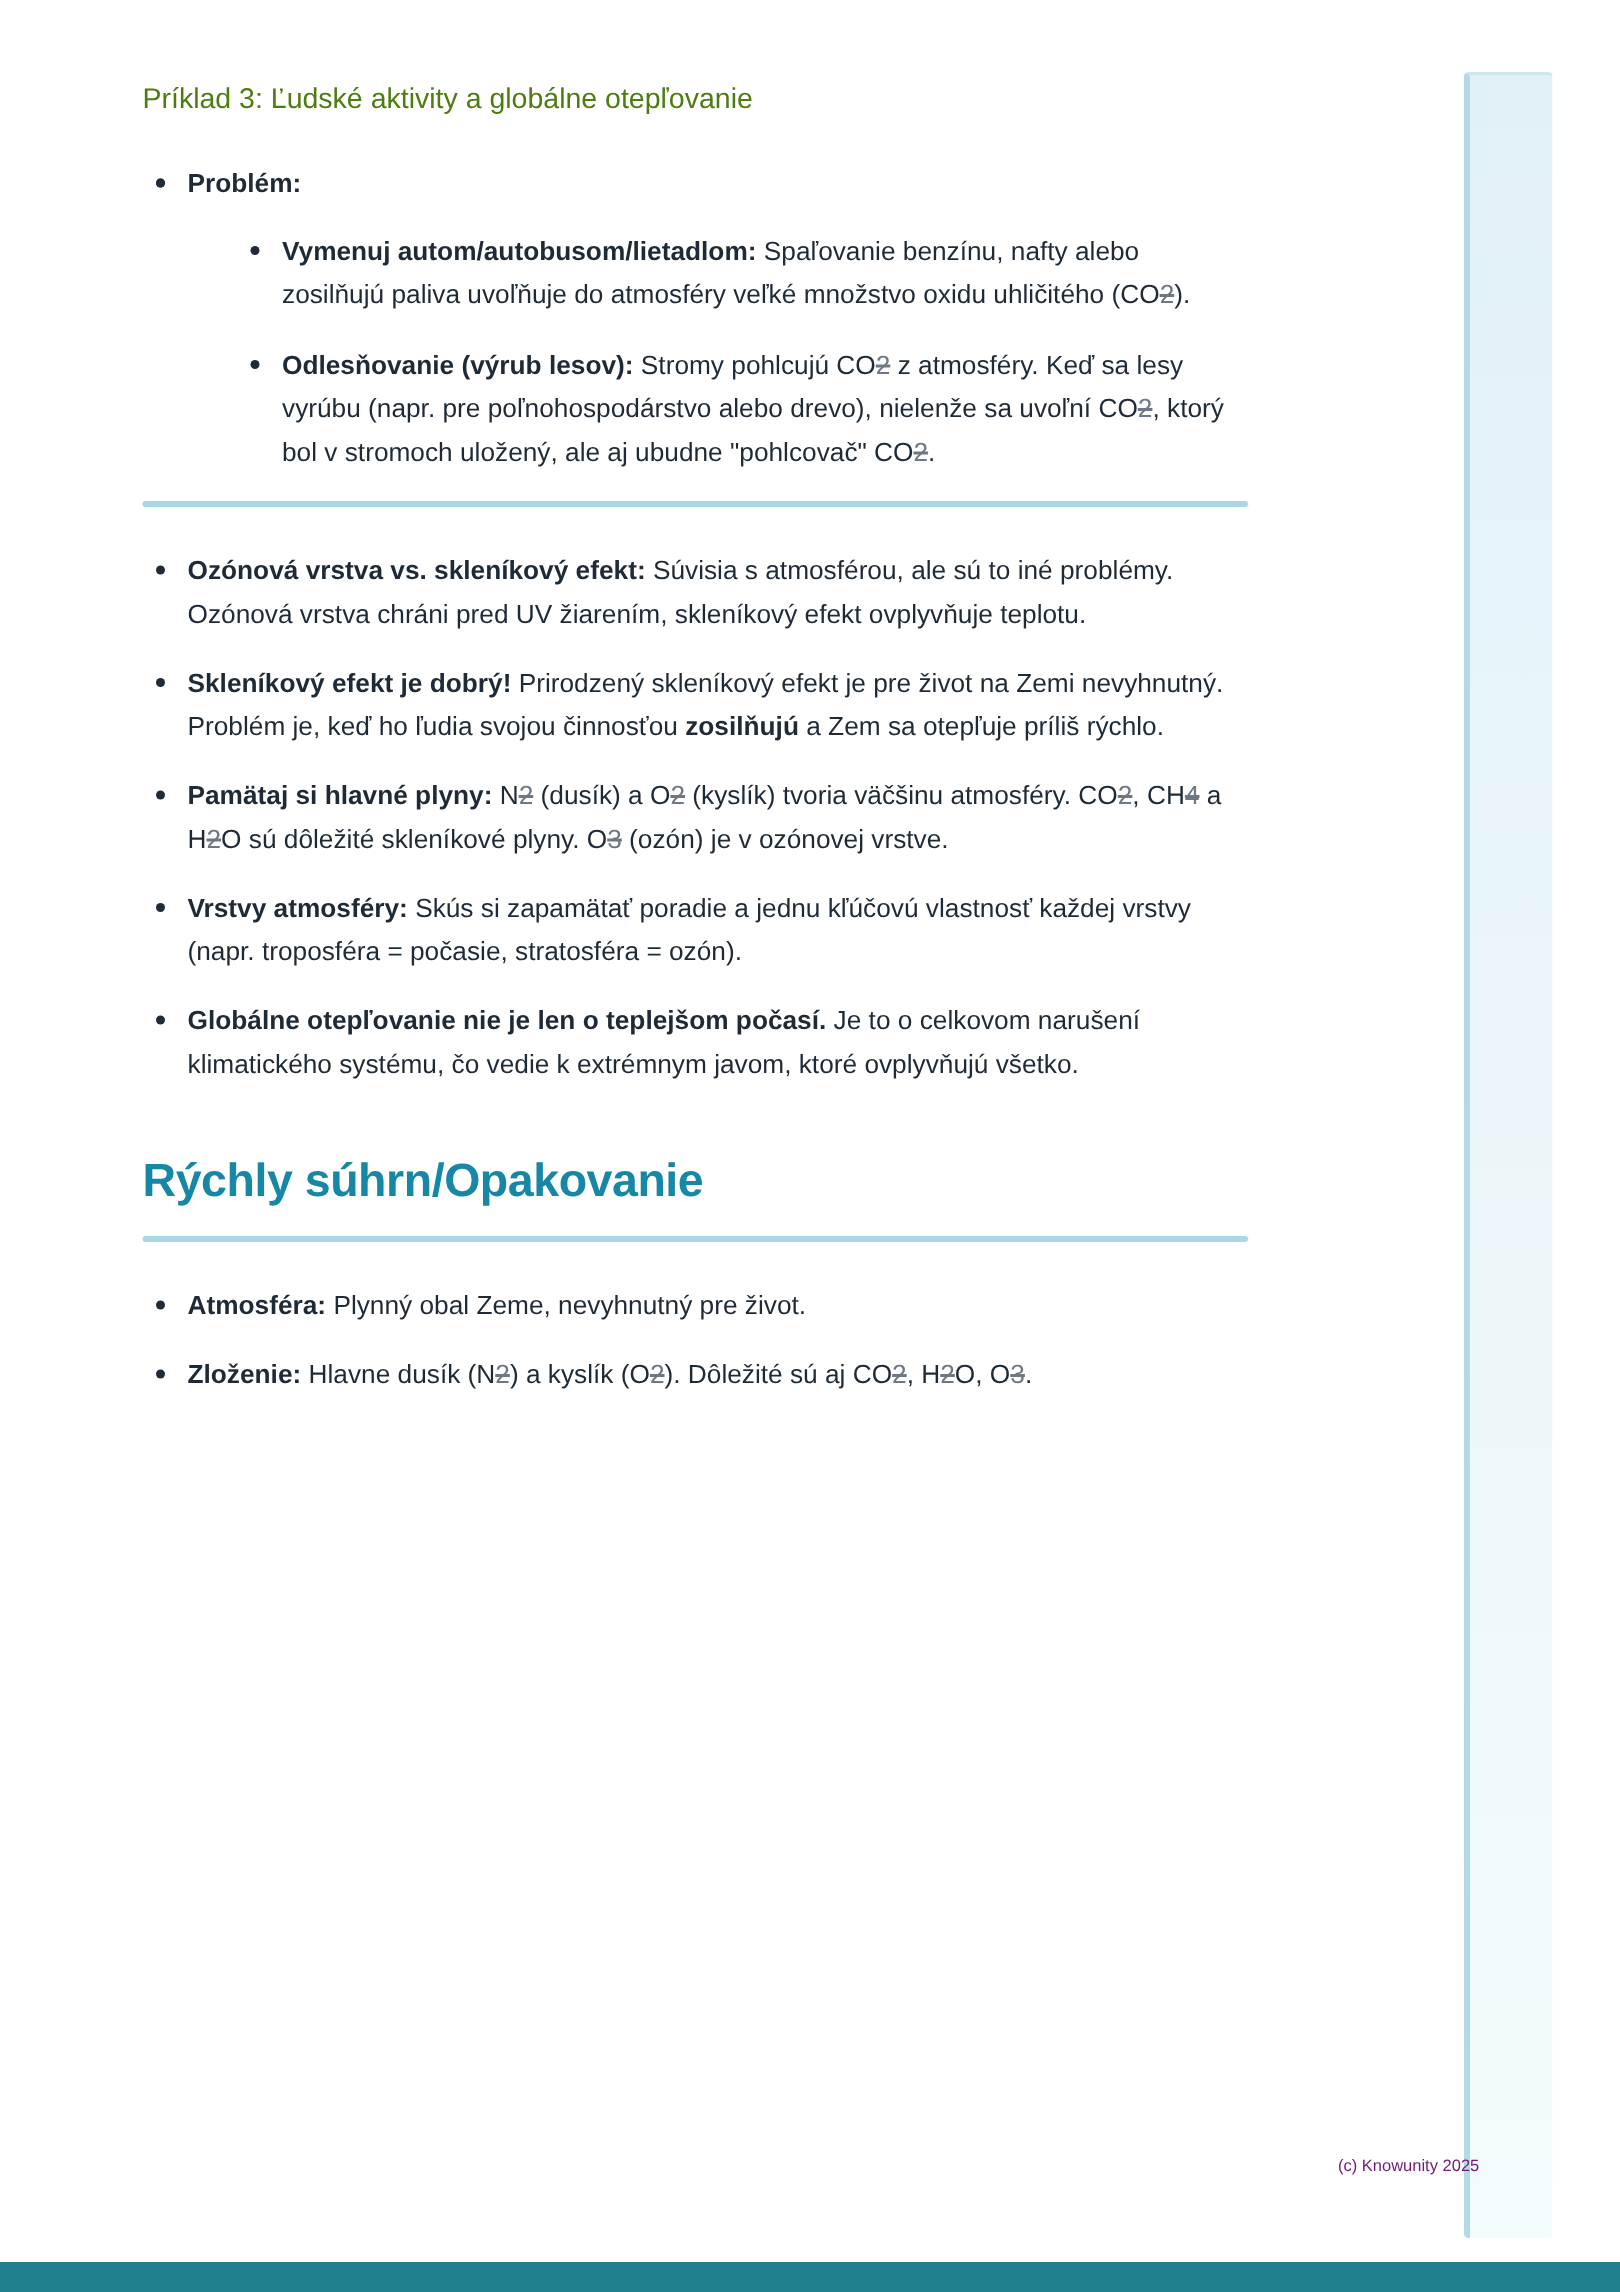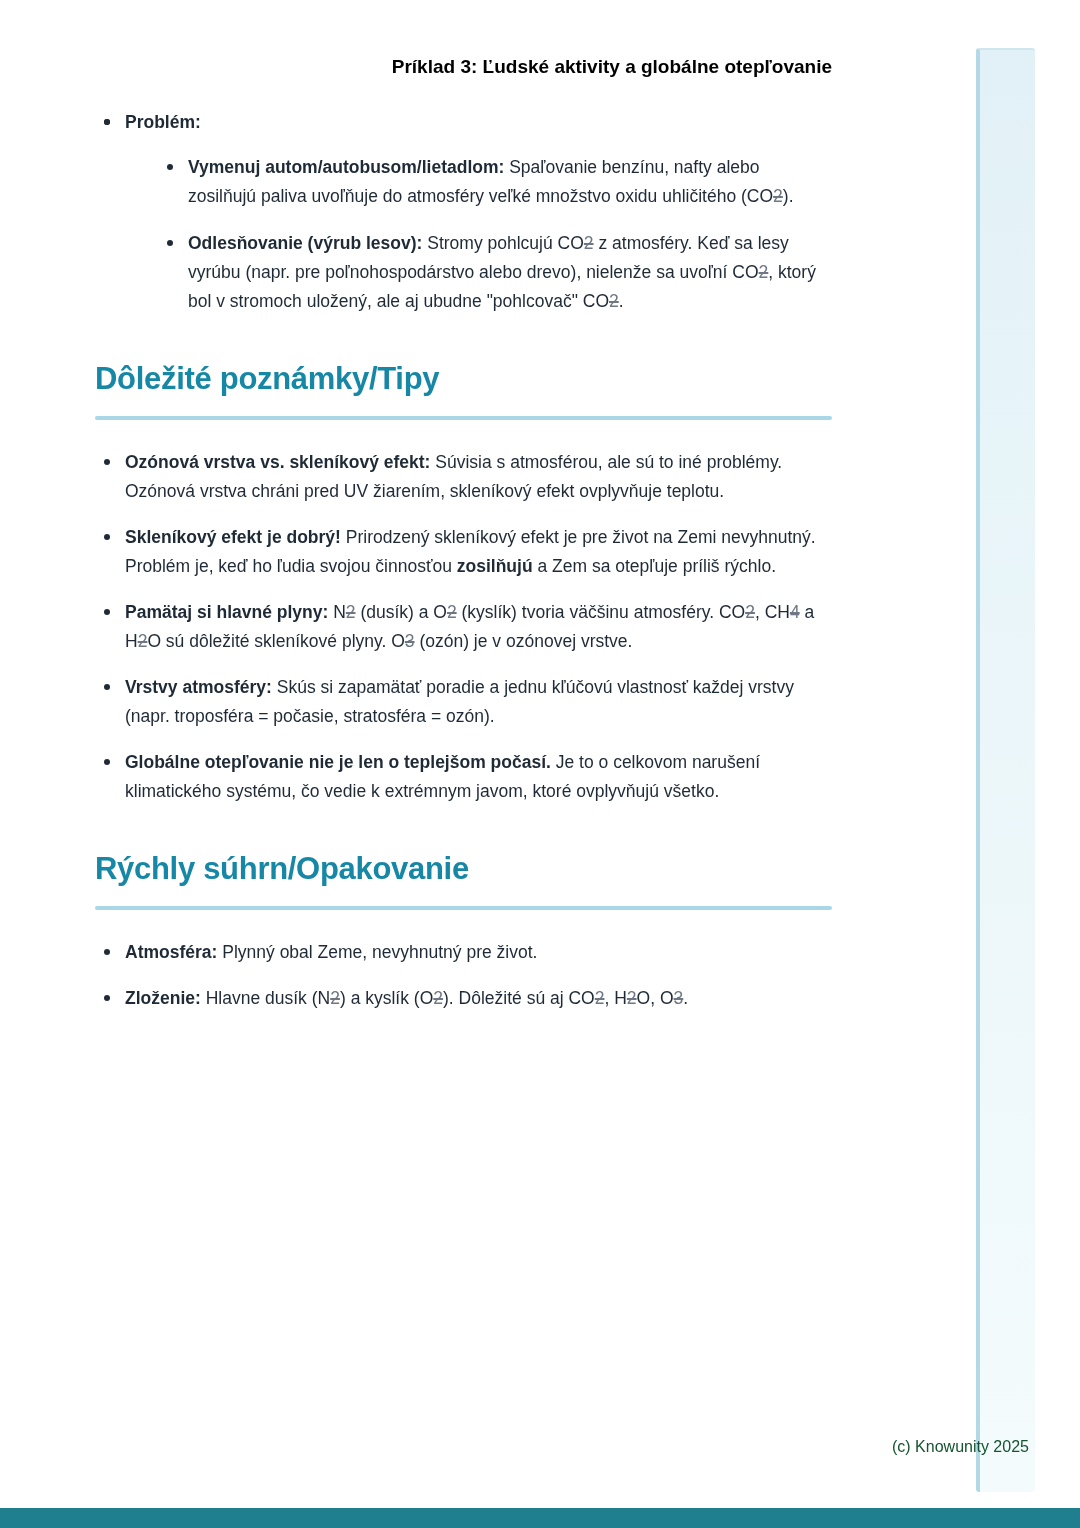--- a/index.html
+++ b/index.html
@@ -1,36 +1,36 @@
 <!DOCTYPE html>
 <html><head>
 <meta charset="utf-8">
 <style>
   html,body{margin:0;padding:0;}
   body{
     width:1080px;height:1528px;position:relative;background:#ffffff;
     font-family:"Liberation Sans",sans-serif;color:#1f2a37;overflow:hidden;
   }
   .content{position:absolute;left:95px;top:56px;width:737px;z-index:2;}
-  .example-title{font-size:19px;font-weight:700;color:#000000;margin:0 0 30px 0;text-align:right;}
+  .example-title{font-size:19px;font-weight:400;color:#4d7c0f;margin:0 0 30px 0;}
   ul{list-style:none;margin:0;padding:0;}
   .li{position:relative;padding-left:30px;font-size:17.5px;line-height:29px;margin-bottom:17px;color:#1f2a37;}
   .dot{position:absolute;left:9px;top:11px;width:6px;height:6px;border-radius:50%;background:#212b38;}
   ul.nested{margin:16px 0 0 33px;}
   ul.nested .li{margin-bottom:18px;}
   .b{font-weight:700;}
   .strike{color:#6e7884;text-decoration:line-through;text-decoration-thickness:1.5px;}
   h2.section{font-size:31px;line-height:38px;font-weight:700;color:#1787a6;margin:44px 0 0 0;letter-spacing:-0.3px;}
   .rule{height:4px;background:#a9d7e8;border-radius:2px;margin:18px 0 28px 0;}
   .side-strip{
     position:absolute;top:48px;right:45px;width:59px;height:1444px;z-index:1;
     background:linear-gradient(180deg,#e2f1f7 0%,#ecf7fa 55%,#f4fbfd 100%);
     border-left:4px solid #b4d9e6;border-top:2px solid #cfe6ef;border-radius:3px;box-sizing:border-box;
   }
-  .watermark{position:absolute;top:1438px;left:892px;font-size:16px;color:#14532d;white-space:nowrap;z-index:3;}
+  .watermark{position:absolute;top:1438px;left:892px;font-size:11px;color:#701a75;white-space:nowrap;z-index:3;}
   .footer-bar{position:absolute;left:0;bottom:0;width:100%;height:20px;background:#1f7f8f;z-index:2;}
 </style>
 </head>
 <body>
 
 <div class="side-strip"></div>
 
 <div class="content">
 
   <h3 class="example-title">Príklad 3: Ľudské aktivity a globálne otepľovanie</h3>
@@ -48,21 +48,20 @@
           <span><span class="b">Vymenuj autom/autobusom/lietadlom:</span><span> Spaľovanie benzínu, nafty alebo zosilňujú paliva uvoľňuje do atmosféry veľké množstvo oxidu uhličitého (CO</span><span class="strike">2</span><span>).</span></span>
         </li>
         <li class="li">
           <span class="dot"></span>
           <span><span class="b">Odlesňovanie (výrub lesov):</span><span> Stromy pohlcujú CO</span><span class="strike">2</span><span> z atmosféry. Keď sa lesy vyrúbu (napr. pre poľnohospodárstvo alebo drevo), nielenže sa uvoľní CO</span><span class="strike">2</span><span>, ktorý bol v stromoch uložený, ale aj ubudne "pohlcovač" CO</span><span class="strike">2</span><span>.</span></span>
         </li>
       </ul>
     </li>
   </ul>
 
-  <h2 class="section">Dôležité poznámky/Tipy</h2>
   <div class="rule"></div>
 
   <ul>
     <li class="li">
       <span class="dot"></span>
       <span><span class="b">Ozónová vrstva vs. skleníkový efekt:</span><span> Súvisia s atmosférou, ale sú to iné problémy. Ozónová vrstva chráni pred UV žiarením, skleníkový efekt ovplyvňuje teplotu.</span></span>
     </li>
     <li class="li">
       <span class="dot"></span>
       <span><span class="b">Skleníkový efekt je dobrý!</span><span> Prirodzený skleníkový efekt je pre život na Zemi nevyhnutný. Problém je, keď ho ľudia svojou činnosťou </span><span class="b">zosilňujú</span><span> a Zem sa otepľuje príliš rýchlo.</span></span>

